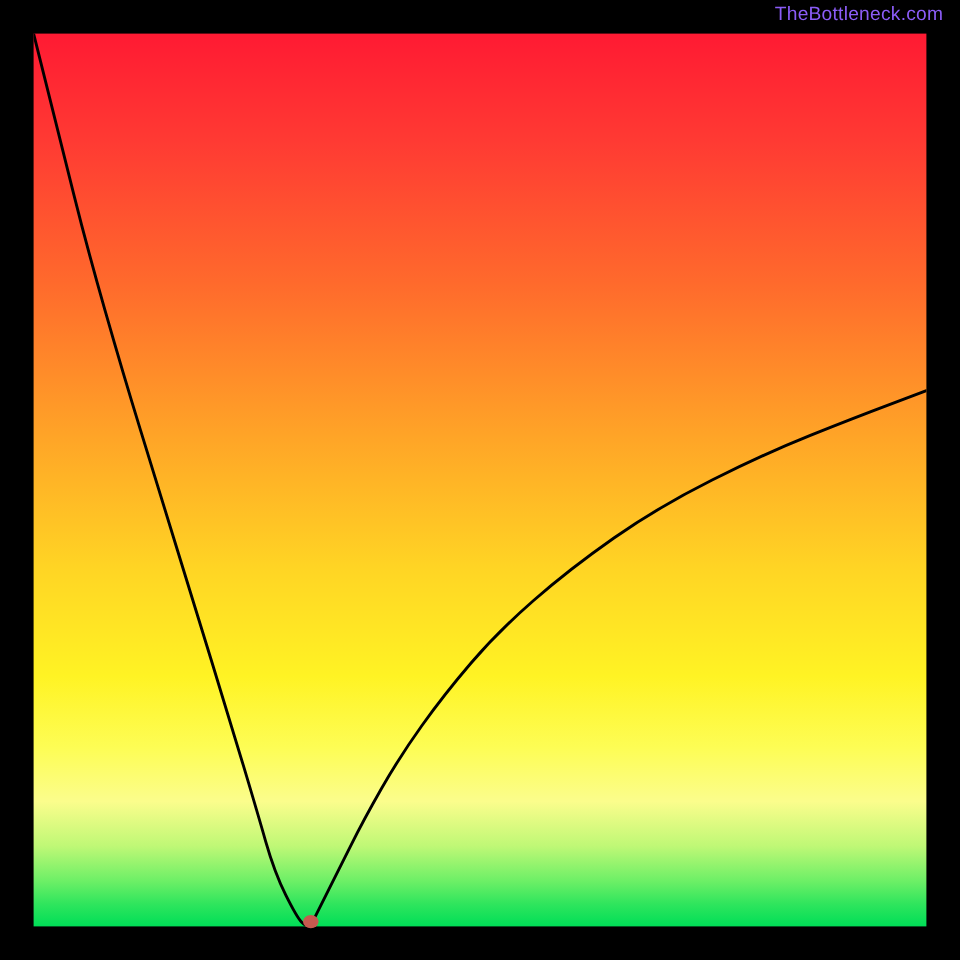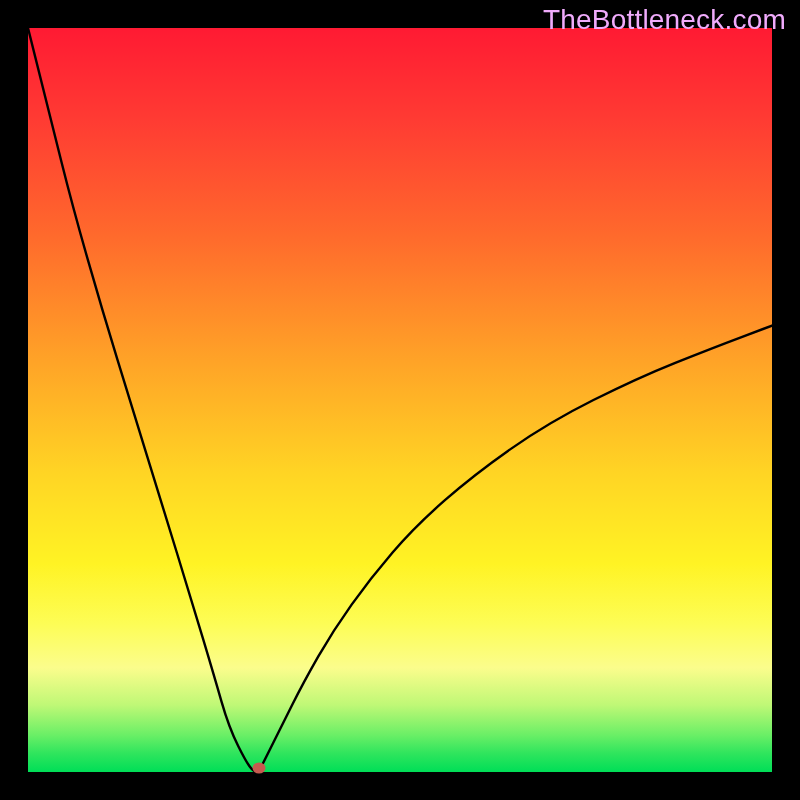--- a/index.html
+++ b/index.html
@@ -44,22 +44,22 @@
     left: 0;
     top: 0;
     width: 744px;
     height: 744px;
     pointer-events: none;
   }
   .watermark {
     position: absolute;
     top: 4px;
     right: 14px;
-    color: #f0abfc;
-    font-size: 28px;
+    color: #8b5cf6;
+    font-size: 16px;
     font-weight: 400;
     letter-spacing: 0.2px;
     user-select: none;
   }
   .marker {
     position: absolute;
     width: 13px;
     height: 11px;
     background: #c65a4f;
     border-radius: 50% / 50%;

